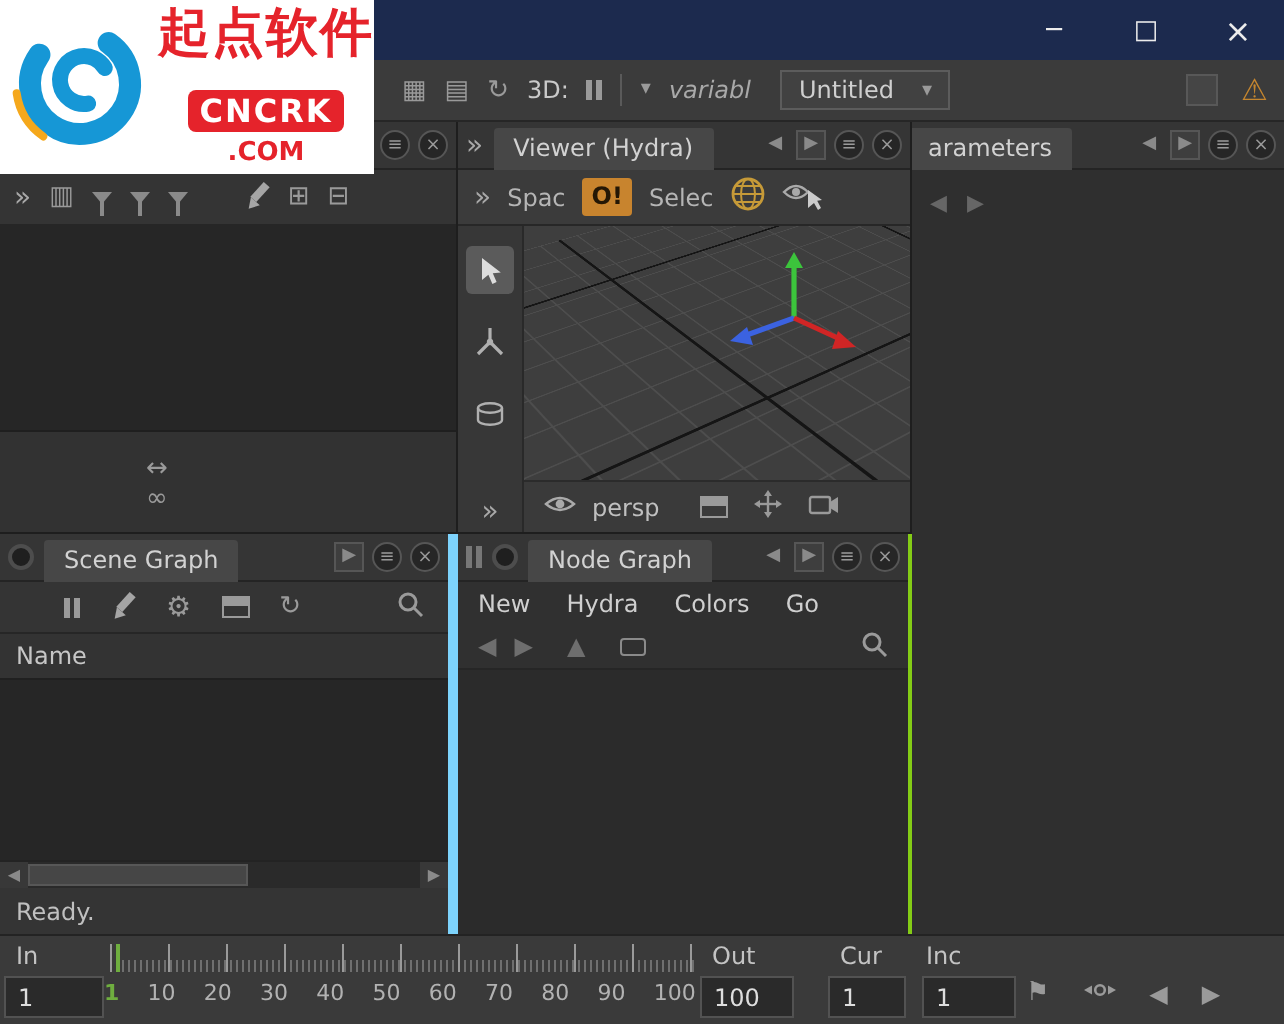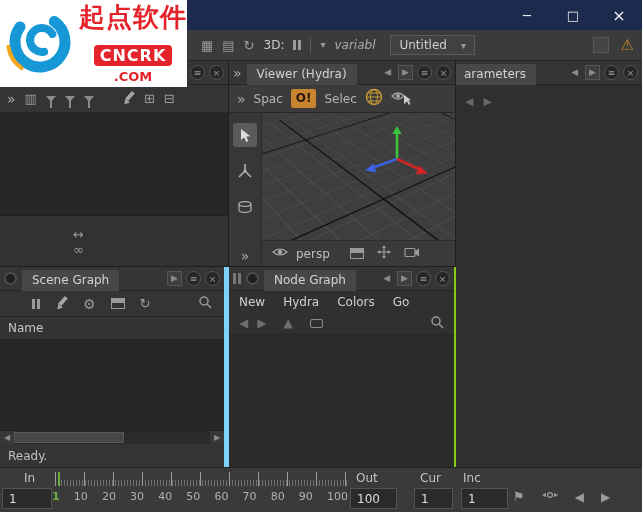--- a/index.html
+++ b/index.html
@@ -417,21 +417,21 @@
         <svg width="14" height="14" viewBox="0 0 14 14">
             <circle cx="6" cy="6" r="4" fill="none" stroke="#9a9a9a" stroke-width="1.5"></circle>
             <line x1="9" y1="9" x2="13" y2="13" stroke="#9a9a9a" stroke-width="1.5"></line>
           </svg>
       </span>
     </div>
     <div class="ng-canvas"></div>
   </div>
 
   <div class="timeline">
-    <span class="tl-label" style="left:8px;margin-left:16px;">In</span>
+    <span class="tl-label" style="left:8px;">In</span>
     <div class="ruler"></div>
     <div class="tl-marker"></div>
     <span class="tl-label" style="left:356px;">Out</span>
     <span class="tl-label" style="left:420px;">Cur</span>
     <span class="tl-label" style="left:463px;">Inc</span>
 
     <div class="tl-fld" style="left:2px;width:50px;">1</div>
     <div class="tl-nums">
       <span class="cur">1</span>
       <span>10</span>

